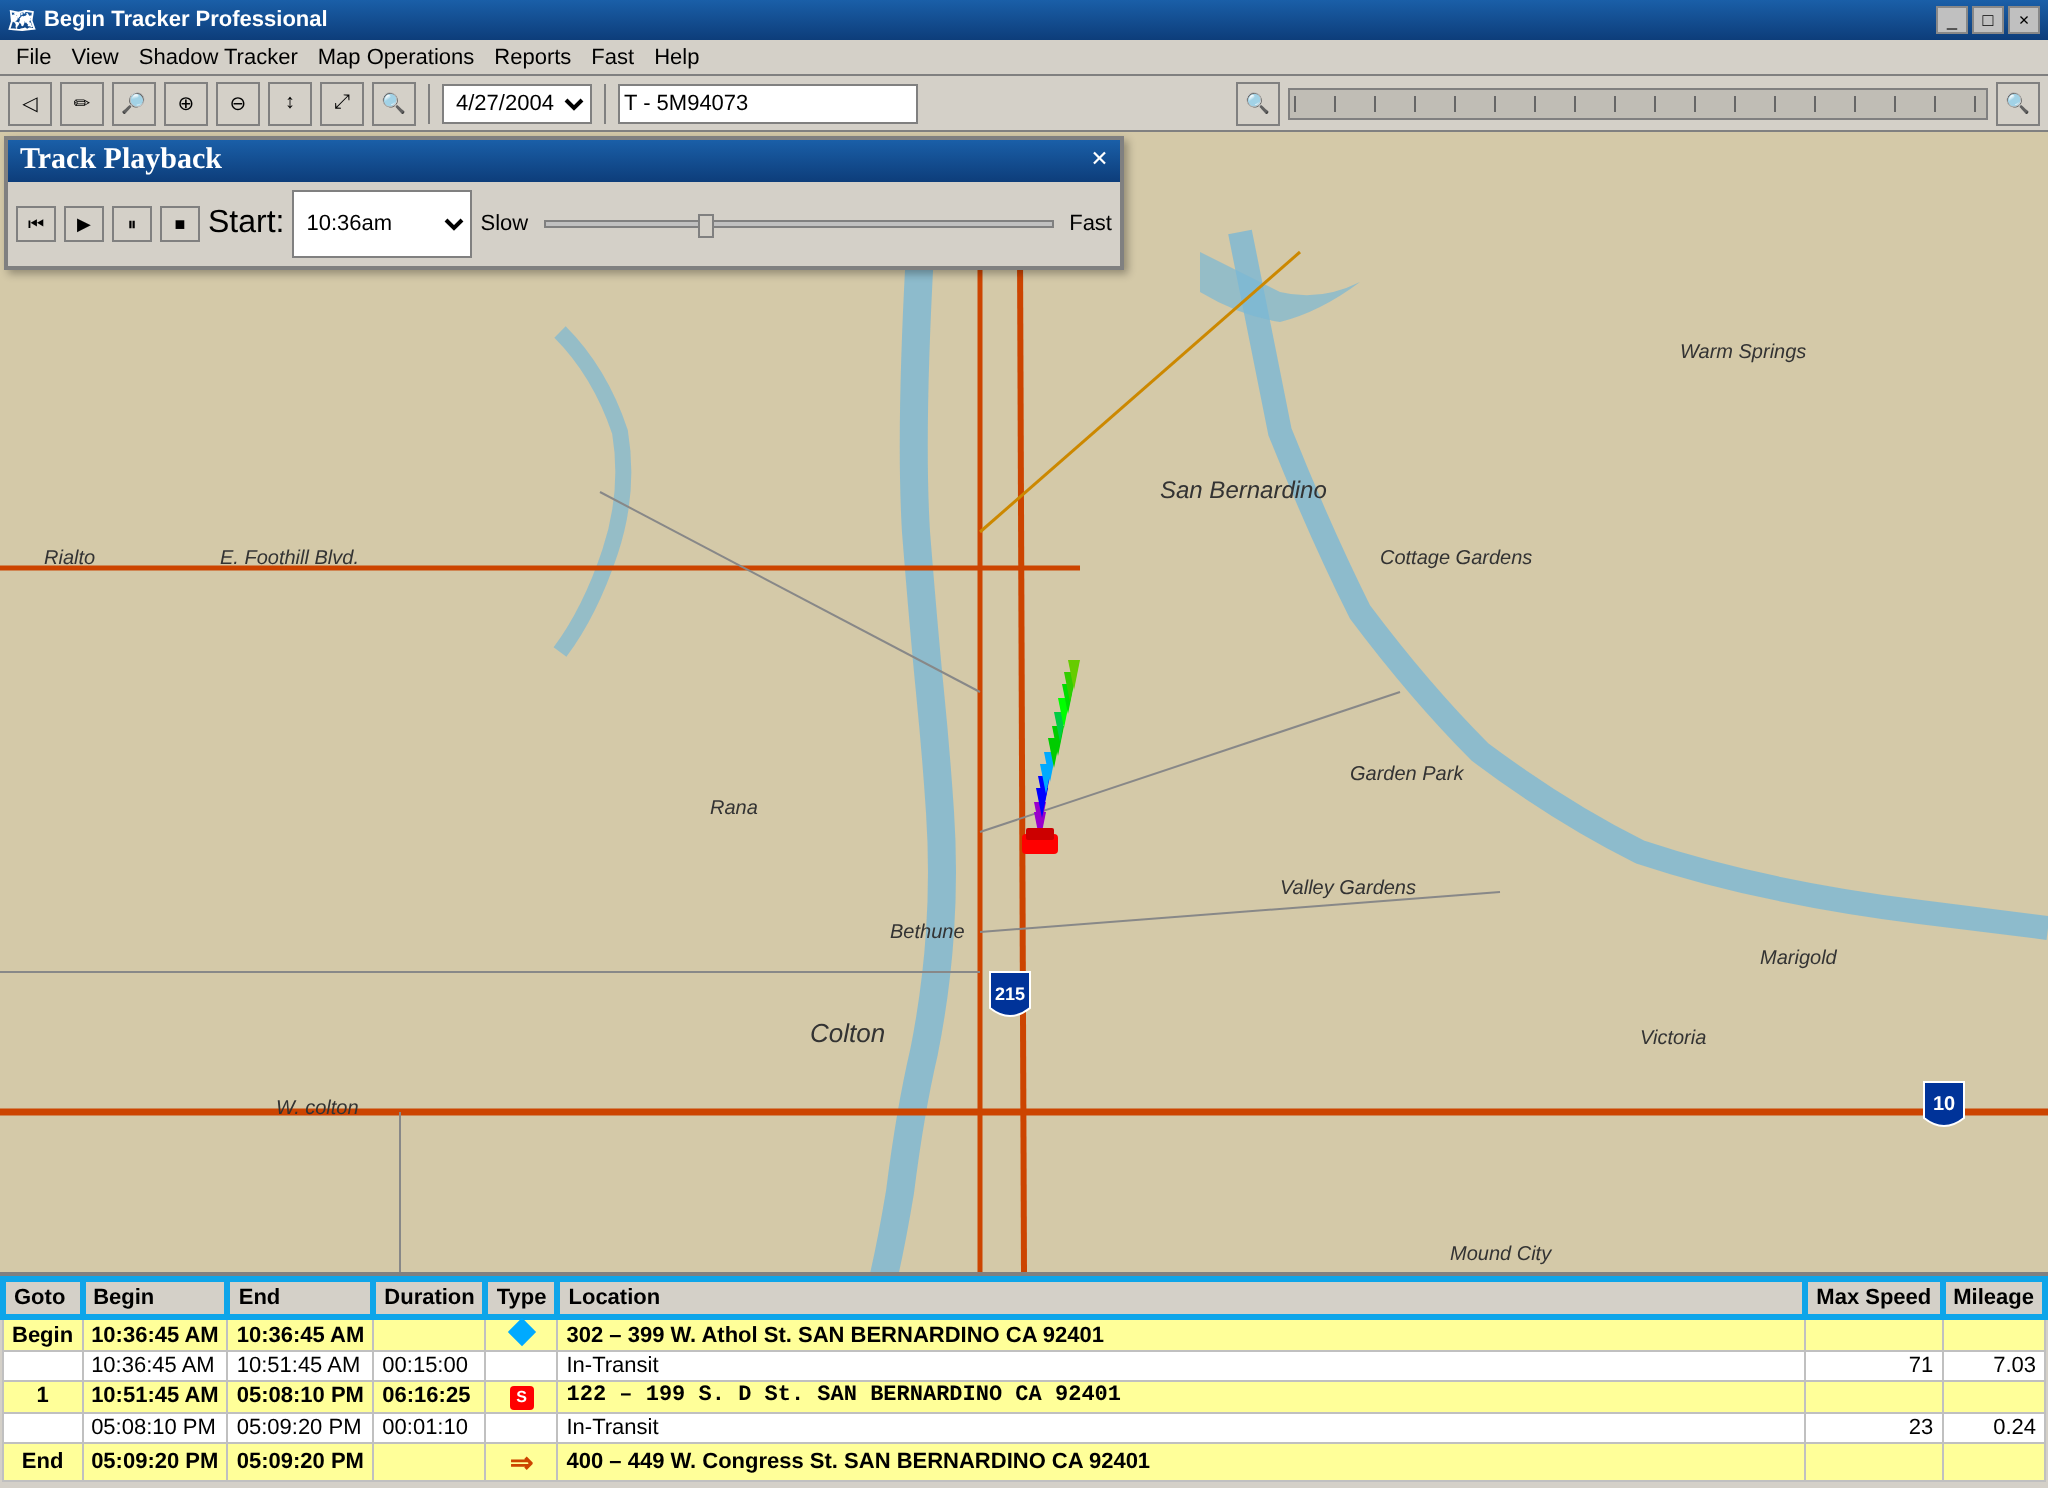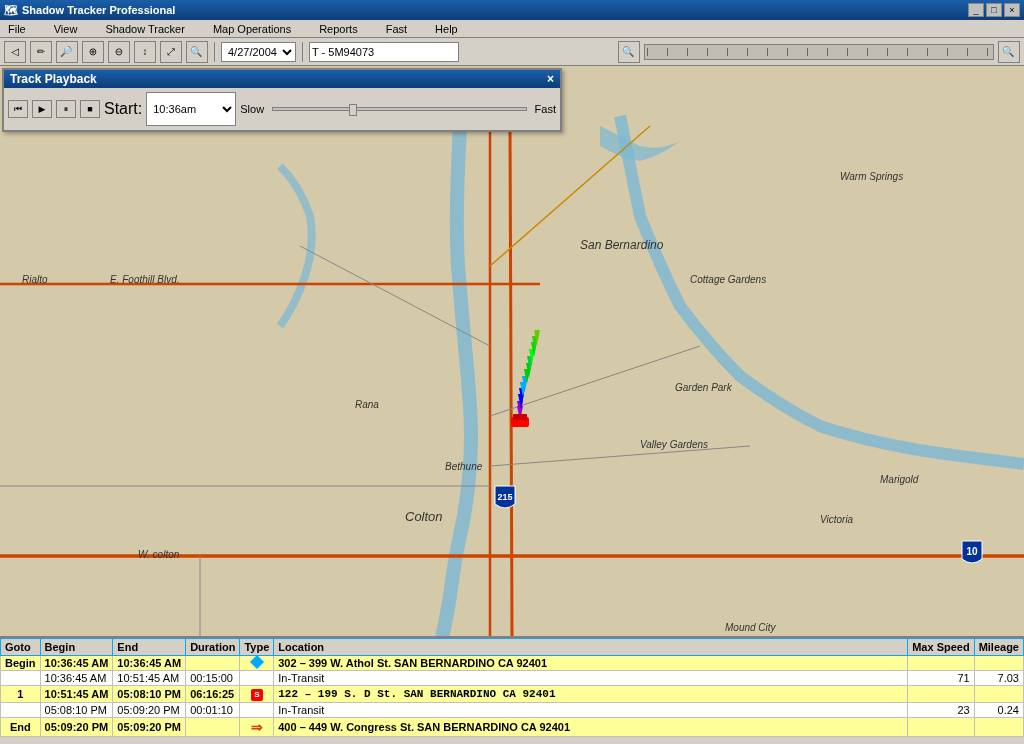--- a/index.html
+++ b/index.html
@@ -19,21 +19,21 @@
     .title-bar-controls { display: flex; gap: 2px; }
     .title-btn {
       width: 16px; height: 14px; background: #c0c0c0; border: 1px solid #888;
       font-size: 9px; display: flex; align-items: center; justify-content: center; cursor: pointer;
       color: black;
     }
 
     
     .menu-bar {
       background: #d4d0c8; height: 18px; display: flex; align-items: center;
-      border-bottom: 1px solid #808080; padding: 0 4px; gap: 20px;
+      border-bottom: 1px solid #808080; padding: 0 4px; gap: 2px;
     }
     .menu-item { font-size: 11px; padding: 1px 4px; cursor: pointer; }
 
     
     .toolbar {
       background: #d4d0c8; height: 28px; display: flex; align-items: center;
       border-bottom: 1px solid #808080; padding: 2px 4px; gap: 4px;
     }
     .toolbar-btn {
       width: 22px; height: 22px; background: #d4d0c8; border: 1px solid #808080;
@@ -74,25 +74,26 @@
       width: 560px;
       background: #d4d0c8;
       border: 2px solid #808080;
       box-shadow: 2px 2px 4px rgba(0,0,0,0.3);
       z-index: 10;
     }
     .track-playback-title {
       background: linear-gradient(to bottom, #1a5fa8, #0d3d7a);
       color: white;
       padding: 2px 6px;
-      font-size: 12px;
+      font-size: 15px;
       font-weight: bold;
       display: flex;
       justify-content: space-between;
       align-items: center;
+      font-family: Liberation Serif, serif;
     }
     .playback-controls { display: flex; align-items: center; gap: 4px; padding: 4px; }
     .play-btn {
       width: 20px; height: 18px; background: #d4d0c8; border: 1px solid #808080;
       display: flex; align-items: center; justify-content: center; cursor: pointer; font-size: 9px;
     }
     .speed-slider {
       flex: 1; height: 4px; background: #c0c0c0; border: 1px solid #808080;
       position: relative; margin: 0 4px;
     }
@@ -145,21 +146,21 @@
       height: 146px;
       overflow: hidden;
     }
     .data-table {
       width: 100%;
       border-collapse: collapse;
       font-size: 11px;
     }
     .data-table th {
       background: #d4d0c8;
-      border: 1px solid #0ea5e9;
+      border: 3px solid #0ea5e9;
       padding: 2px 4px;
       text-align: left;
       font-weight: bold;
       white-space: nowrap;
     }
     .data-table td {
       border: 1px solid #c0c0c0;
       padding: 1px 4px;
       white-space: nowrap;
     }
@@ -199,21 +200,21 @@
       height: 34px; font-size: 11px; border: 1px solid #808080;
       background: white; padding: 0 2px; width: 90px;
     }
   </style>
 </head>
 <body>
 
 <div class="title-bar">
   <div class="title-bar-left">
     <span>🗺</span>
-    <span>Shadow Tracker Professional</span>
+    <span>Begin Tracker Professional</span>
   </div>
   <div class="title-bar-controls">
     <button class="title-btn">_</button>
     <button class="title-btn">□</button>
     <button class="title-btn">×</button>
   </div>
 </div>
 
 <div class="menu-bar">
   <span class="menu-item">File</span>

